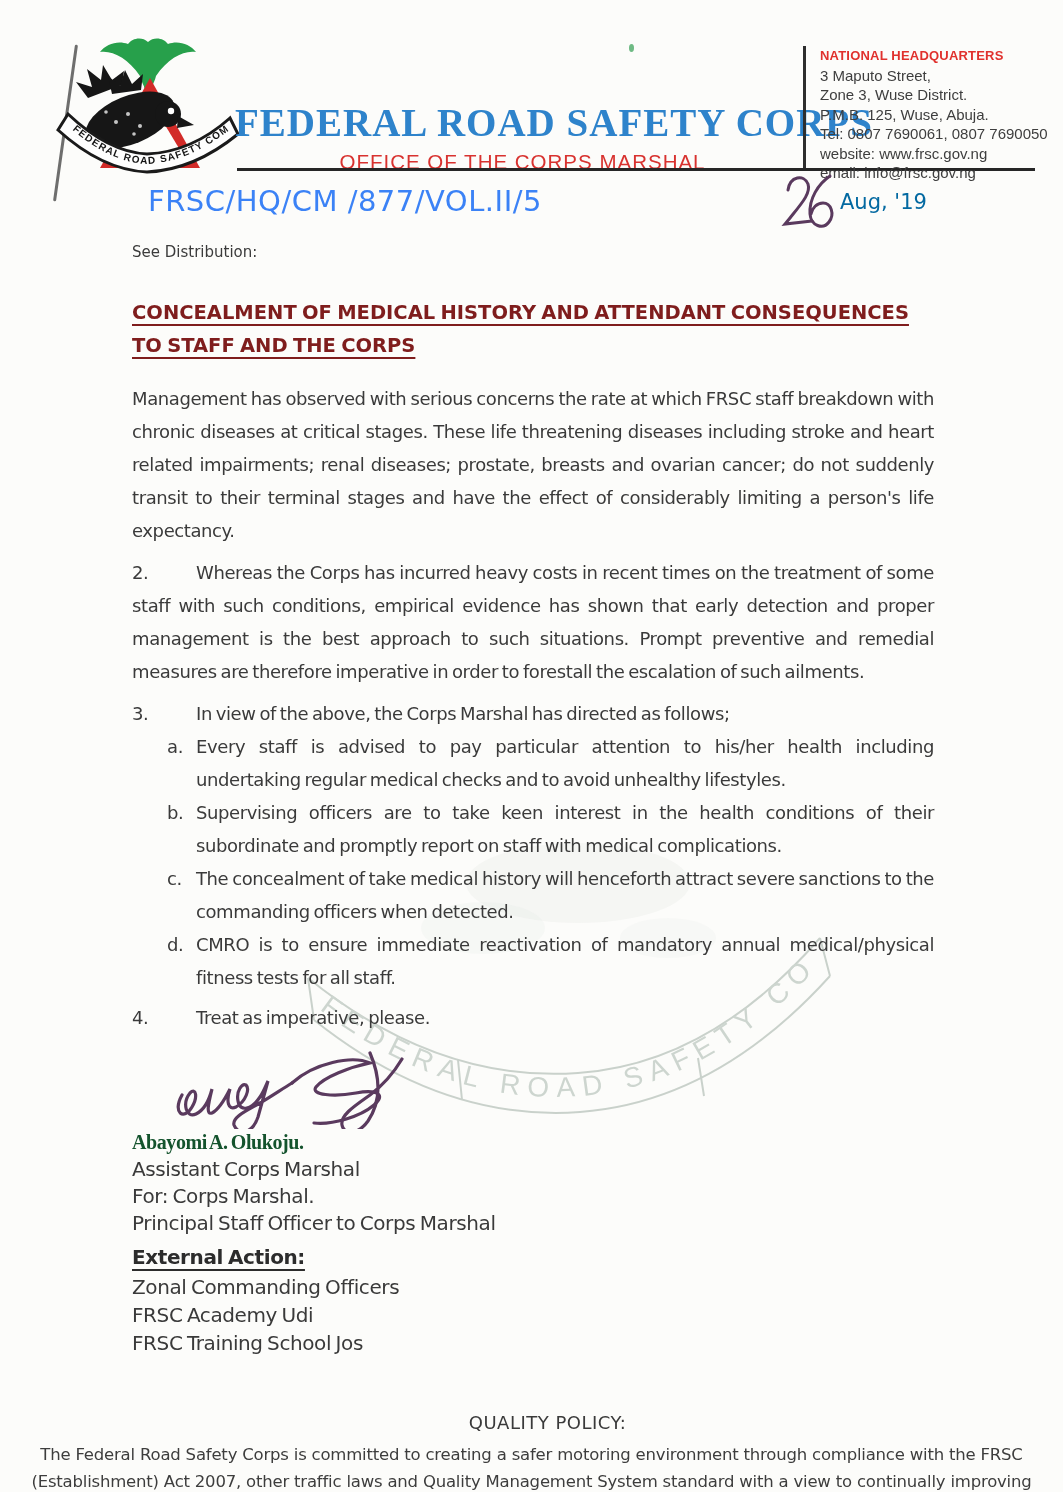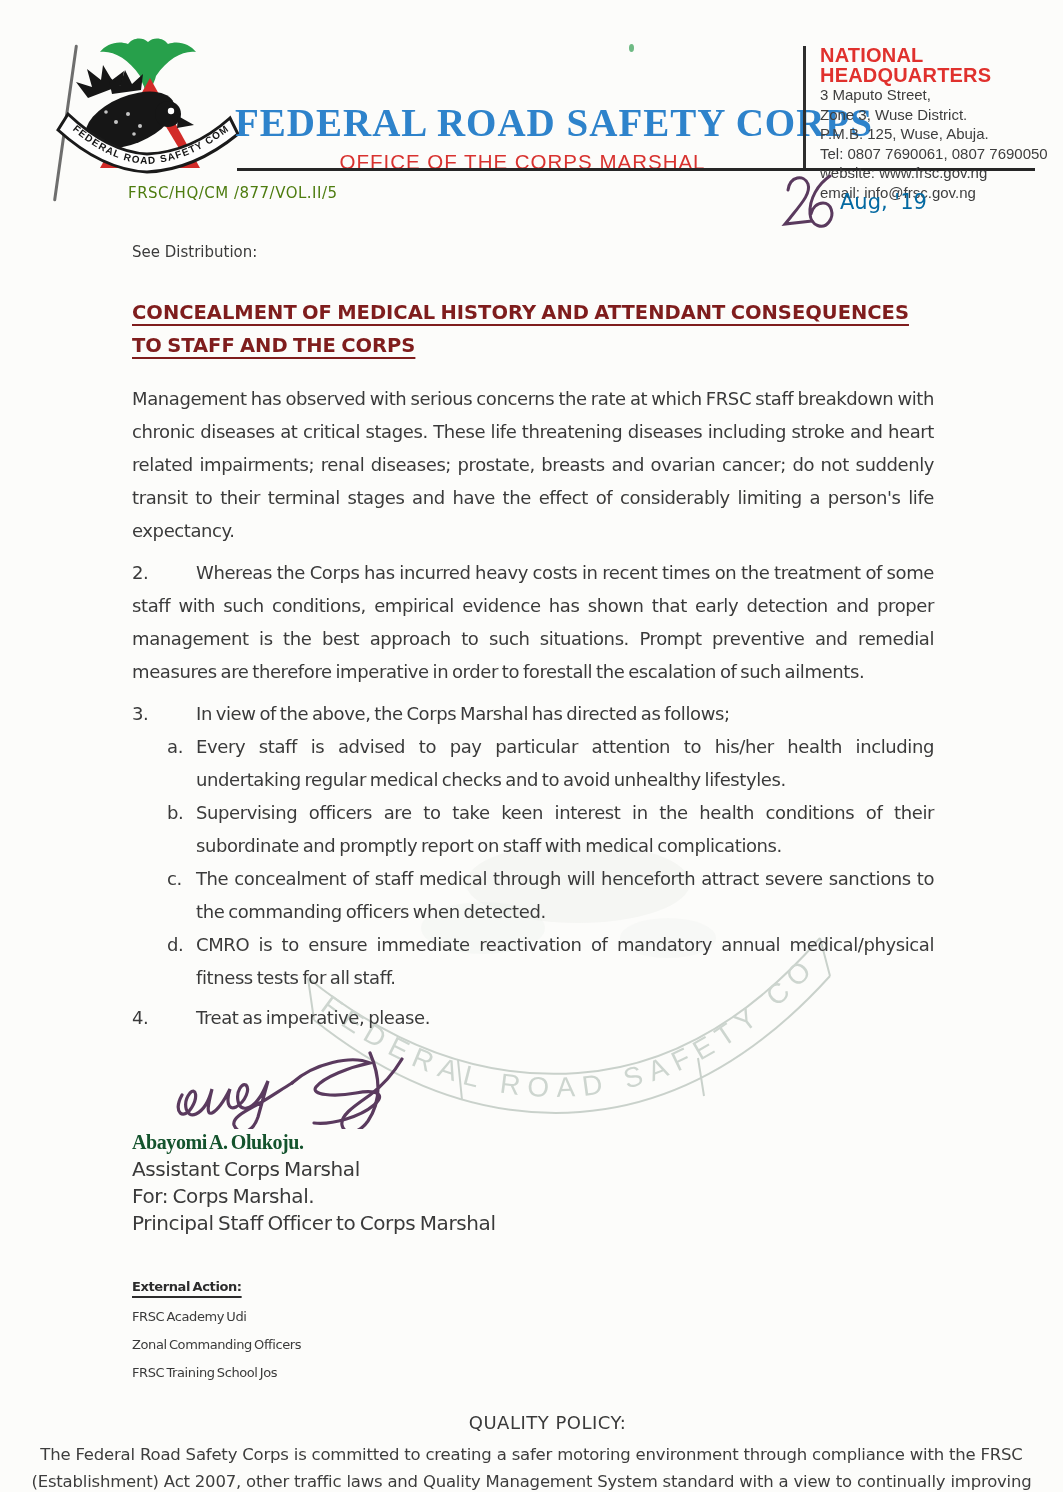--- a/index.html
+++ b/index.html
@@ -16,44 +16,44 @@
   .org-name{font-family:"Liberation Serif", serif; font-weight:bold; font-size:39px;
     letter-spacing:1px; color:#2e83cb; white-space:nowrap;}
   .office{font-family:"Liberation Sans", sans-serif; font-size:20.5px; color:#d8322f;
     letter-spacing:1px; margin-top:5px; white-space:nowrap;}
   .green-dot{position:absolute; left:629px; top:44px; width:5px; height:8px;
     background:#3fa45c; border-radius:50%; opacity:.75;}
   .vline{position:absolute; left:803px; top:46px; width:2.5px; height:124px; background:#2e2e2e;}
   .hline{position:absolute; left:237px; top:168px; width:798px; height:3px; background:#262626;}
   .hq{position:absolute; left:820px; top:46px; width:238px;
     font-family:"Liberation Sans", sans-serif; font-size:15px; line-height:19.5px; color:#3e3e3e;}
-  .hq-title{color:#e0312d; font-weight:bold; font-size:20px; letter-spacing:.2px;}
+  .hq-title{color:#e0312d; font-weight:bold; font-size:13px; letter-spacing:.2px;}
   
-  .ref{position:absolute; left:128px; top:184px; font-size:15px; letter-spacing:.5px; color:#4d7c0f;}
+  .ref{position:absolute; left:148px; top:184px; font-size:29px; letter-spacing:.5px; color:#3b82f6;}
   .hand-day{position:absolute; left:776px; top:166px;}
   .date-text{position:absolute; left:840px; top:190px; font-size:21px; color:#0369a1;}
   .see-dist{position:absolute; left:132px; top:243px; font-size:15px;}
   
   .watermark{position:absolute; left:278px; top:828px; opacity:.5; pointer-events:none; z-index:0;}
   
   .flow{position:absolute; left:132px; top:296px; width:802px; z-index:1;
     font-size:18px; letter-spacing:-0.4px; word-spacing:-1.5px; line-height:33px; color:#3a3a3a;}
   .subject{font-weight:bold; font-size:19.5px; letter-spacing:0; line-height:33px;
     color:#7f1d1d; margin-bottom:20px;}
   .subject span{text-decoration:underline; text-underline-offset:5px; text-decoration-thickness:2px;}
   .para{text-align:justify; margin:0 0 9px 0;}
   .pnum{display:inline-block; width:64px;}
   .directive-head{margin:2px 0 0 0;}
   .item{position:relative; padding-left:64px; text-align:justify;}
   .item .letter{position:absolute; left:35px; top:0;}
   .para4{margin-top:7px;}
   .sig{display:block; margin:0 0 0 30px; height:86px;}
   .name-block{font-size:20px; line-height:27px;}
   .name-bold{font-weight:bold; color:#14532d;font-family:Liberation Serif, serif;}
-  .ext{margin-top:36px; font-size:13px; line-height:28px;}
+  .ext{margin-top:6px; font-size:20px; line-height:28px;}
   .ext-head{font-weight:bold; color:#2c2c2c; text-decoration:underline;
     text-underline-offset:5px; text-decoration-thickness:2px; margin-bottom:2px;}
   
   .footer-head{position:absolute; left:0; top:1412px; width:100%; text-align:center;
     font-size:18px; letter-spacing:.5px; color:#3a3a3a;margin-left:16px;}
   .footer-text{position:absolute; left:20px; top:1441px; width:1023px; text-align:center;
     font-size:16.5px; line-height:27px; color:#3d3d3d; letter-spacing:-0.2px;}
 </style>
 </head>
 <body>
@@ -147,21 +147,21 @@
     </div>
 
     <div class="para">Management has observed with serious concerns the rate at which FRSC staff breakdown with chronic diseases at critical stages. These life threatening diseases including stroke and heart related impairments; renal diseases; prostate, breasts and ovarian cancer; do not suddenly transit to their terminal stages and have the effect of considerably limiting a person's life expectancy.</div>
 
     <div class="para"><span class="pnum">2.</span><span>Whereas the Corps has incurred heavy costs in recent times on the treatment of some staff with such conditions, empirical evidence has shown that early detection and proper management is the best approach to such situations. Prompt preventive and remedial measures are therefore imperative in order to forestall the escalation of such ailments.</span></div>
 
     <div class="para directive-head"><span class="pnum">3.</span><span>In view of the above, the Corps Marshal has directed as follows;</span></div>
 
     <div class="item"><span class="letter">a.</span><span>Every staff is advised to pay particular attention to his/her health including undertaking regular medical checks and to avoid unhealthy lifestyles.</span></div>
     <div class="item"><span class="letter">b.</span><span>Supervising officers are to take keen interest in the health conditions of their subordinate and promptly report on staff with medical complications.</span></div>
-    <div class="item"><span class="letter">c.</span><span>The concealment of staff medical through will henceforth attract severe sanctions to the commanding officers when detected.</span></div>
+    <div class="item"><span class="letter">c.</span><span>The concealment of take medical history will henceforth attract severe sanctions to the commanding officers when detected.</span></div>
     <div class="item"><span class="letter">d.</span><span>CMRO is to ensure immediate reactivation of mandatory annual medical/physical fitness tests for all staff.</span></div>
 
     <div class="para para4"><span class="pnum">4.</span><span>Treat as imperative, please.</span></div>
 
     <svg class="sig" width="270" height="86" viewBox="0 0 270 86">
       <g fill="none" stroke="#5a3a5e" stroke-width="3.2" stroke-linecap="round">
         <path d="M20 52 C10 70 22 78 30 64 C36 54 34 44 28 50 C20 60 24 76 34 71 C44 66 48 54 50 46 C46 62 44 72 50 70 C58 66 64 54 68 46 C64 58 66 68 74 64 C84 58 88 46 84 42 C80 40 74 48 76 58 C78 70 90 66 98 54 C102 48 104 42 106 38 L96 74 C90 92 76 92 72 82 C70 74 84 68 98 60 C110 53 120 46 130 40"></path>
         <path d="M130 40 C152 20 190 12 208 20 C188 24 162 34 154 44 C148 52 172 54 194 50 C216 46 224 52 212 62 C198 74 170 82 152 80"></path>
         <path d="M208 10 C220 38 218 60 206 78 C196 92 182 92 180 82 C178 72 194 62 208 52 C224 40 234 26 240 16"></path>
       </g>
@@ -169,22 +169,22 @@
 
     <div class="name-block">
       <div class="name-bold">Abayomi A. Olukoju.</div>
       <div>Assistant Corps Marshal</div>
       <div>For: Corps Marshal.</div>
       <div>Principal Staff Officer to Corps Marshal</div>
     </div>
 
     <div class="ext">
       <div class="ext-head">External Action:</div>
+      <div>Zonal Commanding Officers</div>
       <div>FRSC Academy Udi</div>
-      <div>Zonal Commanding Officers</div>
       <div>FRSC Training School Jos</div>
     </div>
   </div>
 
   <div class="footer-head">QUALITY POLICY:</div>
   <div class="footer-text">The Federal Road Safety Corps is committed to creating a safer motoring environment through compliance with the FRSC (Establishment) Act 2007, other traffic laws and Quality Management System standard with a view to continually improving its mode operations.</div>
 
 </div>
 
 </body></html>

